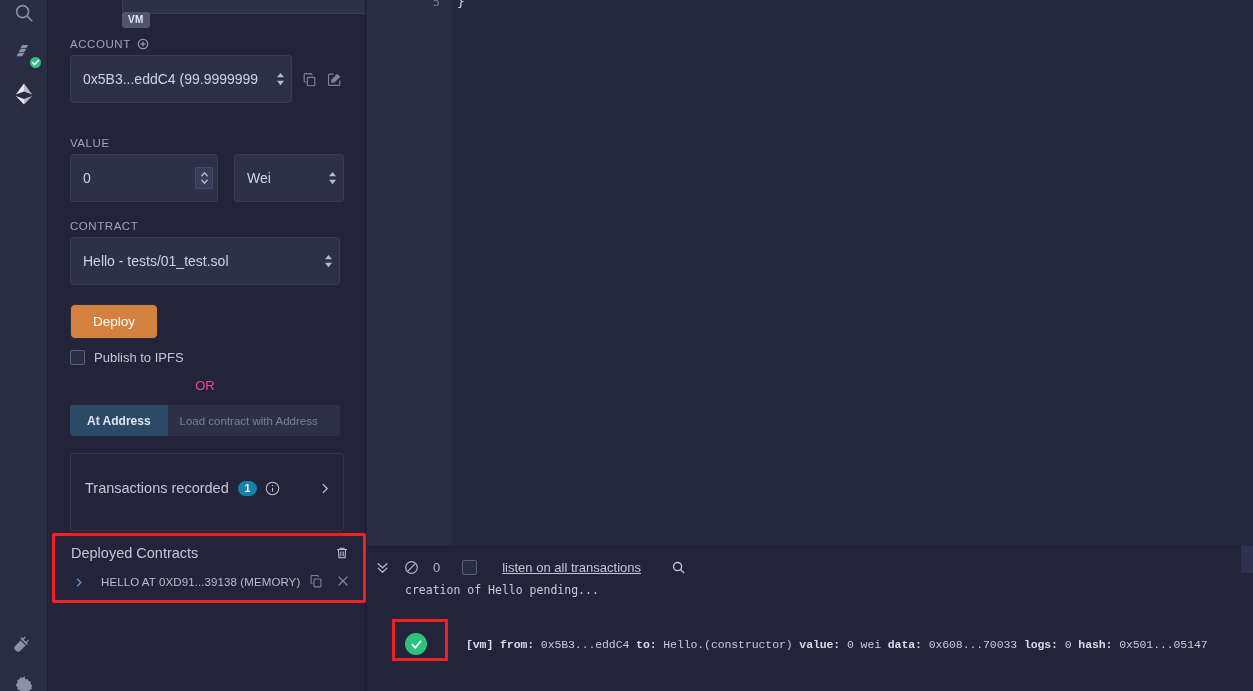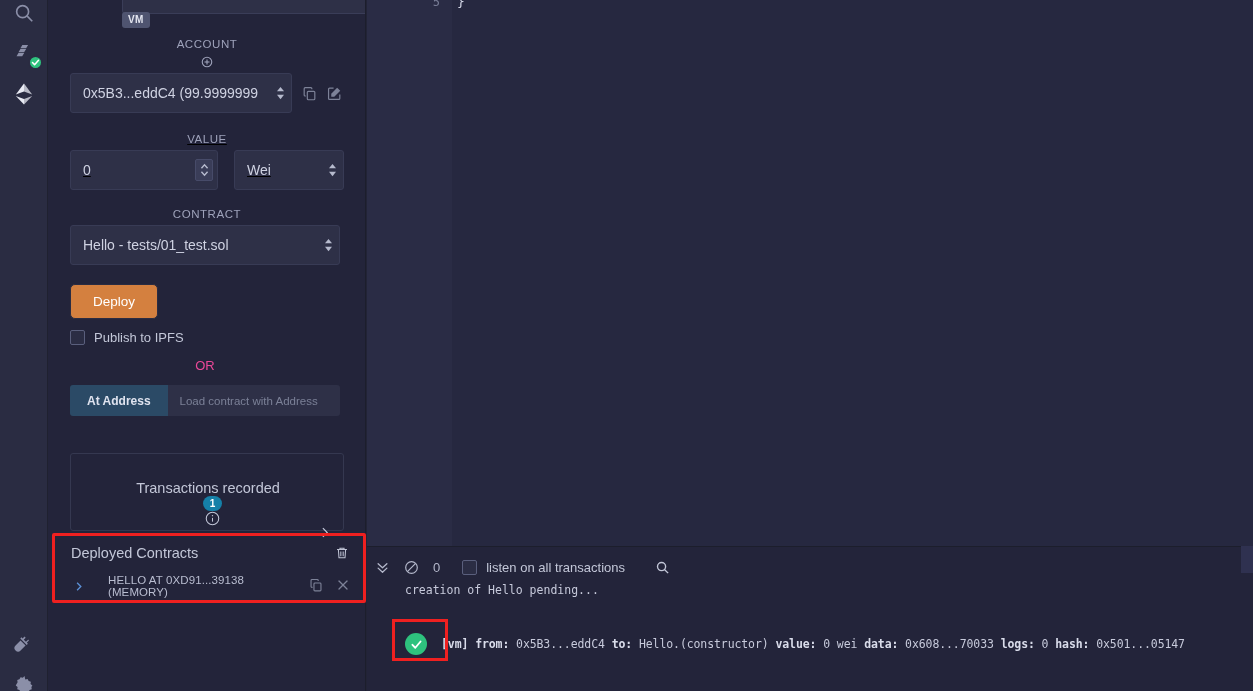--- a/index.html
+++ b/index.html
@@ -53,31 +53,31 @@
   .vm-badge {
     position: absolute; left: 74px; top: 12px;
     background: #4f5470; color: #e3e5ef;
     font-size: 10px; font-weight: bold; letter-spacing: .4px;
     padding: 2px 6px 3px; border-radius: 3px;
   }
 
   .fld-label {
     font-size: 11.5px; color: #9ea2ba; letter-spacing: .55px;
     text-transform: uppercase; margin-bottom: 5px;
-    display: flex; align-items: center; gap: 6px; flex-direction: column;
+    display: flex; align-items: center; gap: 6px;
   }
   .plus-ic { color: #9ea2ba; display:flex; }
 
   .inputbox {
     background: #2e3047;
     border: 1px solid #383b55;
     border-radius: 3px;
     color: #cfd2e2;
     font-size: 14px;
-    height: 40px;
+    height: 48px;
     display: flex; align-items: center;
     padding: 0 6px 0 12px;
     position: relative;
   }
   .inputbox .txt { flex: 1; white-space: nowrap; overflow: hidden; }
 
   .spin {
     display: flex; flex-direction: column; align-items: center;
     justify-content: center; gap: 2px;
     width: 14px; color: #b6bacd; flex: none;
@@ -123,21 +123,20 @@
 
   .section-box {
     position: absolute; left: 22px; width: 274px;
     border: 1px solid #353850; border-radius: 3px;
     background: #23243a;
   }
   .sec-head {
     display: flex; align-items: center;
     font-size: 14.5px; color: #c3c7d8;
     padding: 12px 12px 12px 14px;
-    flex-direction: column;
   }
   .pill {
     background: #1580a8; color: #fff;
     font-size: 10px; font-weight: bold;
     border-radius: 9px; padding: 2px 7px;
     margin-left: 9px;
   }
   .info-ic { margin-left: 8px; color: #c3c7d8; display: flex; }
   .chev-right { margin-left: auto; color: #c3c7d8; display: flex; }
 
@@ -149,21 +148,21 @@
   }
 
   .dc-panel { position: absolute; left: 55px; top: 536px; width: 308px; }
   .dc-title {
     display: flex; align-items: center;
     padding: 9px 14px 7px 16px;
     font-size: 14.5px; color: #c3c7d8;
   }
   .trash-ic { margin-left: auto; color: #bfc3d4; display: flex; }
   .dc-item {
-    display: flex; align-items: center; gap: 12px;
+    display: flex; align-items: center; gap: 5px;
     padding: 6px 14px 8px 18px;
     font-size: 11.5px; color: #b9bdd0;
   }
   .dc-item .caret { color: #5b8fd4; margin-right: 12px; display: flex; }
   .dc-item .lbl { letter-spacing: .1px; }
   .dc-item .acts { margin-left: auto; display: flex; align-items: center; gap: 14px; color: #7d8298; }
 
   
   .editor {
     position: absolute; left: 367px; top: 0;
@@ -193,21 +192,21 @@
     border-top: 1px solid #1c1e2c;
   }
   .term-bar {
     display: flex; align-items: center;
     height: 40px; padding: 0 10px 0 8px;
     color: #b4b8cb;
   }
   .term-bar .it { display: flex; align-items: center; }
   .tb-gap { width: 14px; }
   .term-count { font-size: 13px; color: #b4b8cb; }
-  .listen-lbl { font-size: 13px; color: #c3c7d8; margin-left: 9px; }
+  .listen-lbl { font-size: 13px; color: #c3c7d8; margin-left: 25px; text-decoration: underline; }
   .search-ic { color: #c3c7d8; display: flex; }
   .term-search {
     margin-left: 11px; width: 282px; height: 25px;
     background: #2a2c43; border: 1px solid #3a3d58; border-radius: 3px;
     color: #8b8fa6; font-size: 13px;
     display: flex; align-items: center; padding-left: 10px;
   }
   .term-log {
     font-family: "DejaVu Sans Mono", monospace;
     font-size: 11.5px; color: #c7cadb;
@@ -219,21 +218,21 @@
     background: #2ec27e;
     display: flex; align-items: center; justify-content: center;
     flex: none;
   }
   .ok-circle svg { width: 13px; height: 13px; }
   .ok-box {
     position: absolute; left: 392px; top: 619px;
     width: 56px; height: 42px;
     border: 3px solid #ef2020; z-index: 6; pointer-events: none;
   }
-  .log-txt { margin-left: 14px; white-space: nowrap; letter-spacing: -.1px; }
+  .log-txt { margin-left: 39px; white-space: nowrap; letter-spacing: -.1px; font-family: Liberation Mono, monospace; }
   .log-txt b { font-weight: bold; color: #d9dcea; }
 
   .scroll-thumb {
     position: absolute; right: 0; top: 546px;
     width: 12px; height: 27px; background: #2f3150;
   }
 </style>
 </head>
 <body>
 
@@ -322,21 +321,21 @@
               <svg width="15" height="15" viewBox="0 0 24 24" fill="none" stroke="currentColor" stroke-width="1.9">
                 <path d="M20.5 13.5v6.4a1.6 1.6 0 0 1-1.6 1.6H4.1a1.6 1.6 0 0 1-1.6-1.6V5.1a1.6 1.6 0 0 1 1.6-1.6h6.4"></path>
                 <path d="M16.2 2.6l5 5L11.6 17.2H6.8v-4.8z" fill="currentColor" stroke="none"></path>
               </svg>
             </span>
           </div>
         </div>
       </div>
 
 
-      <div style="margin-top:20px;text-decoration:underline;">
+      <div style="margin-top:34px;">
         <div class="fld-label">VALUE</div>
         <div style="display:flex; gap:16px;">
           <div class="inputbox" style="width:148px; padding-right:4px;">
             <span class="txt">0</span>
             <span class="spin boxed">
               <svg width="9" height="14" viewBox="0 0 10 16" fill="none" stroke="currentColor" stroke-width="1.6">
                   <polyline points="1.5,6 5,2 8.5,6"></polyline>
                   <polyline points="1.5,10 5,14 8.5,10"></polyline>
                 </svg>
             </span>

